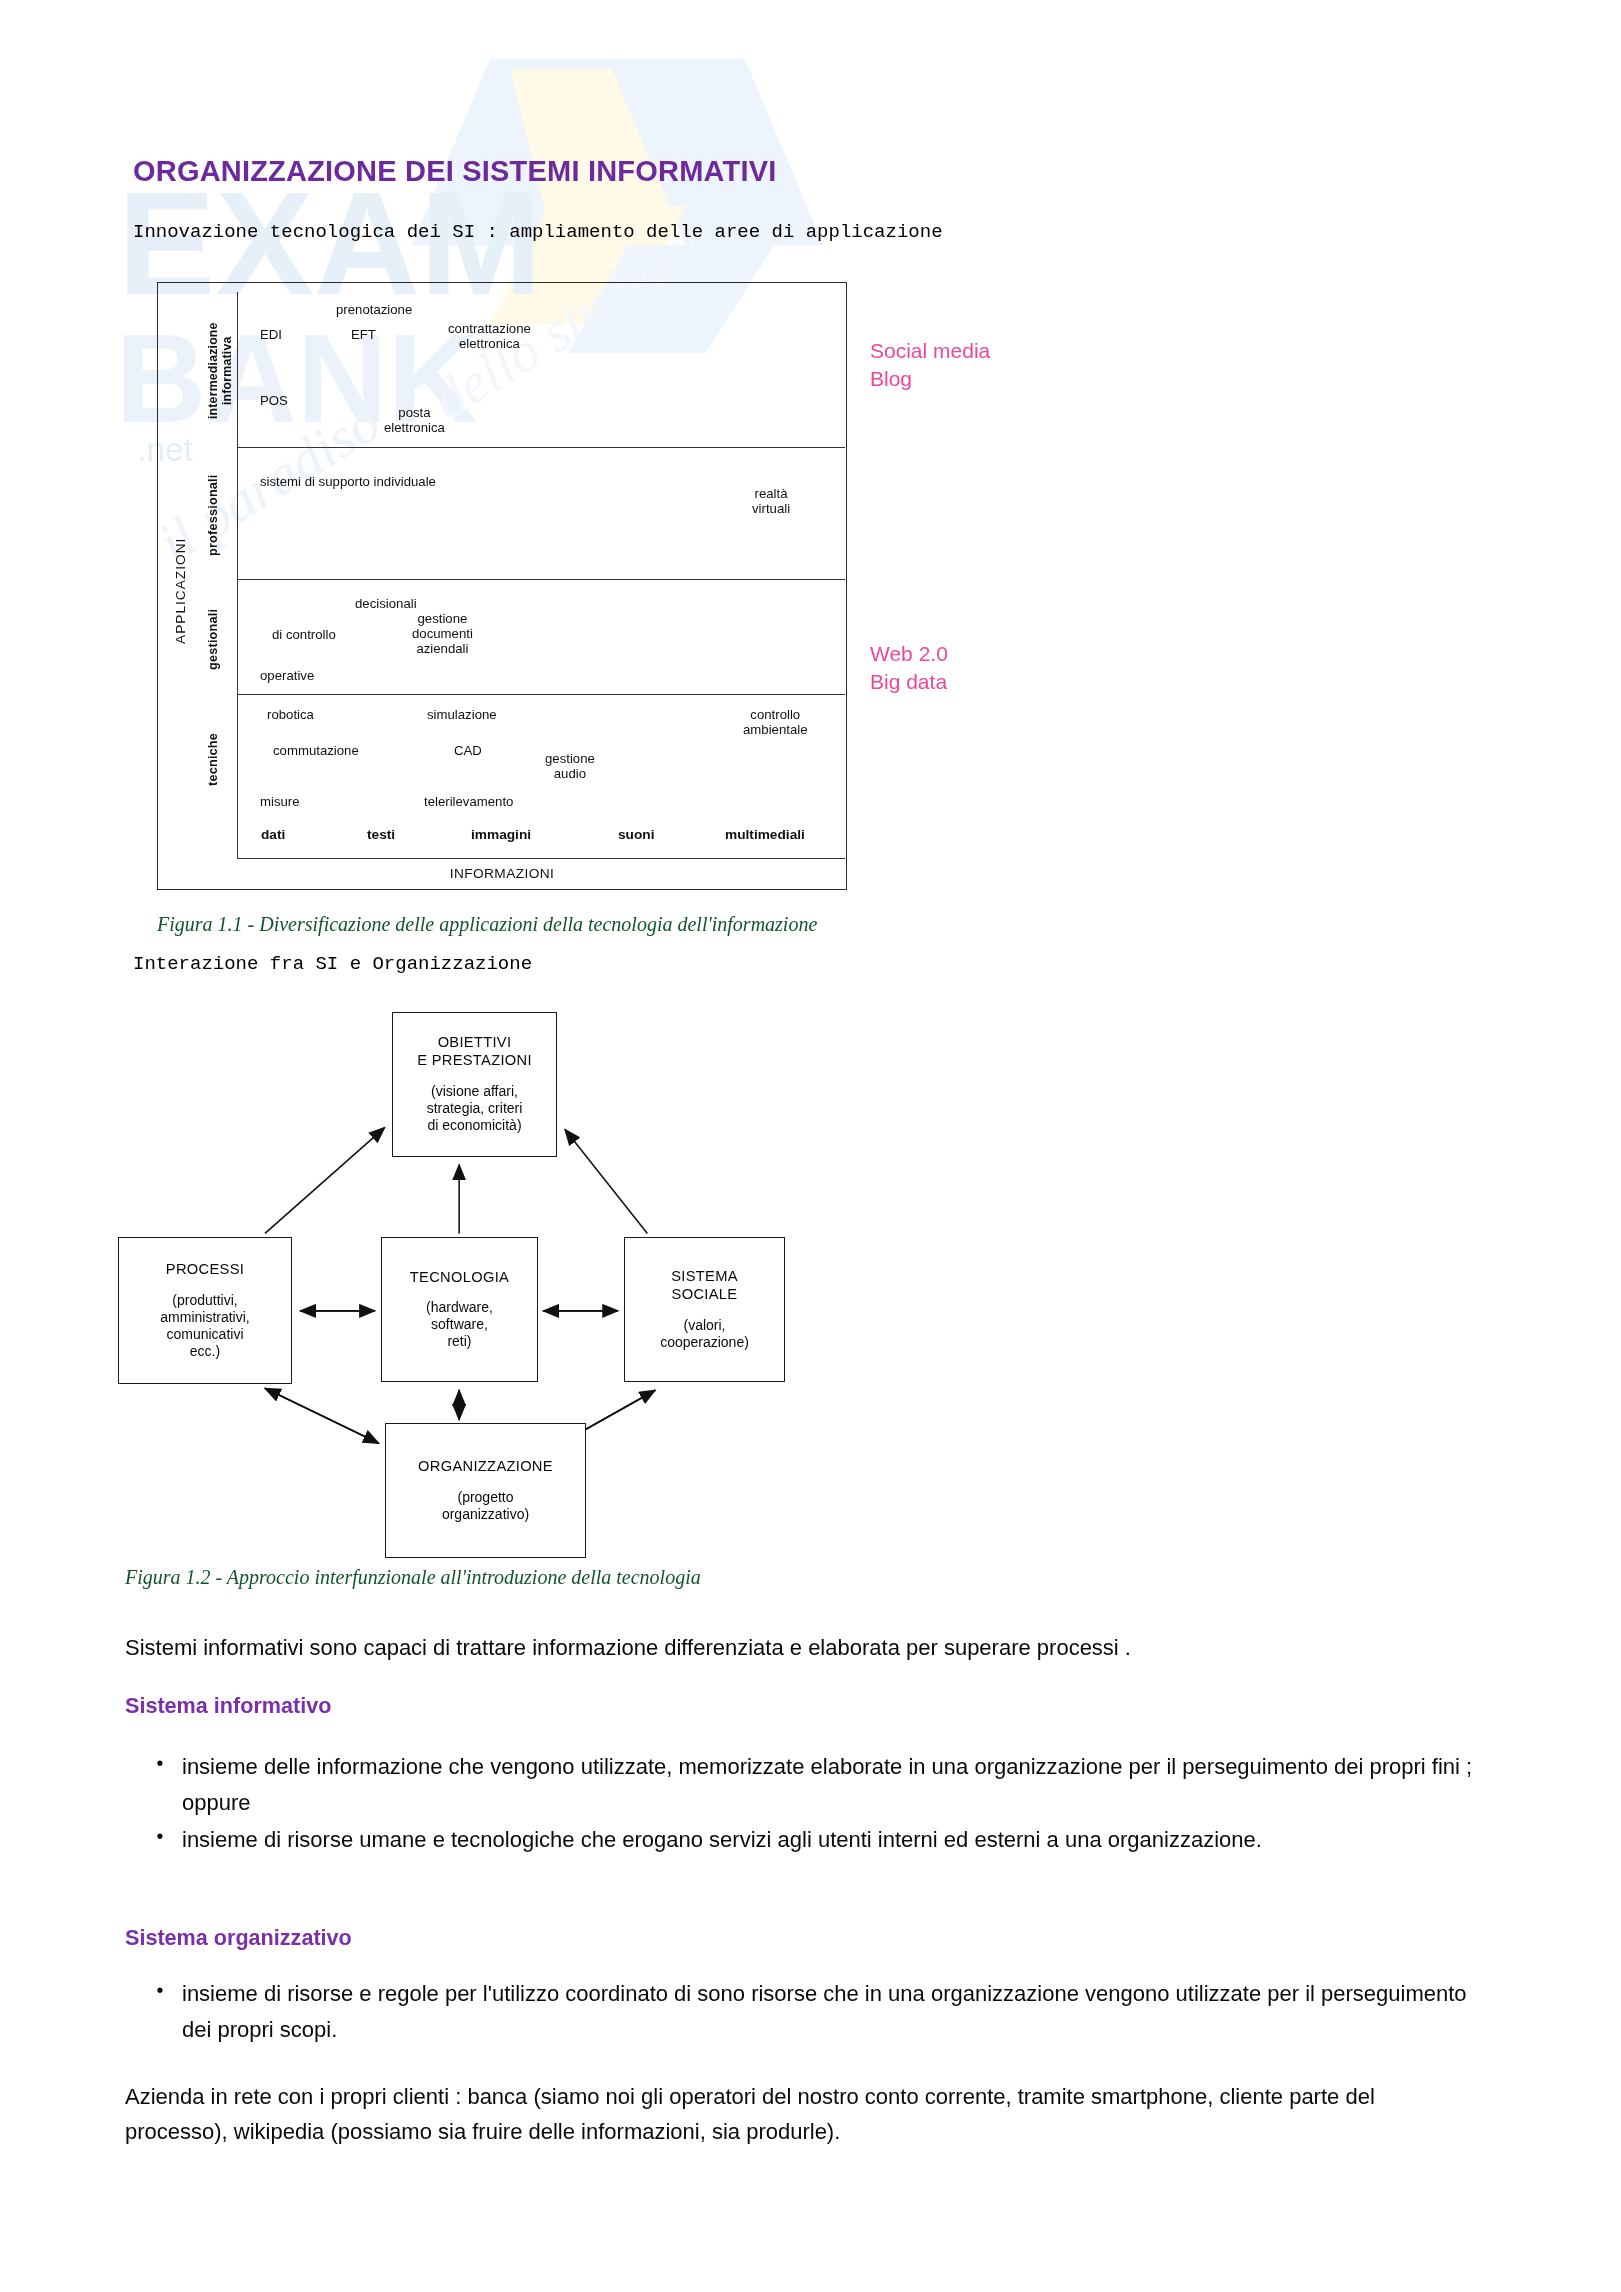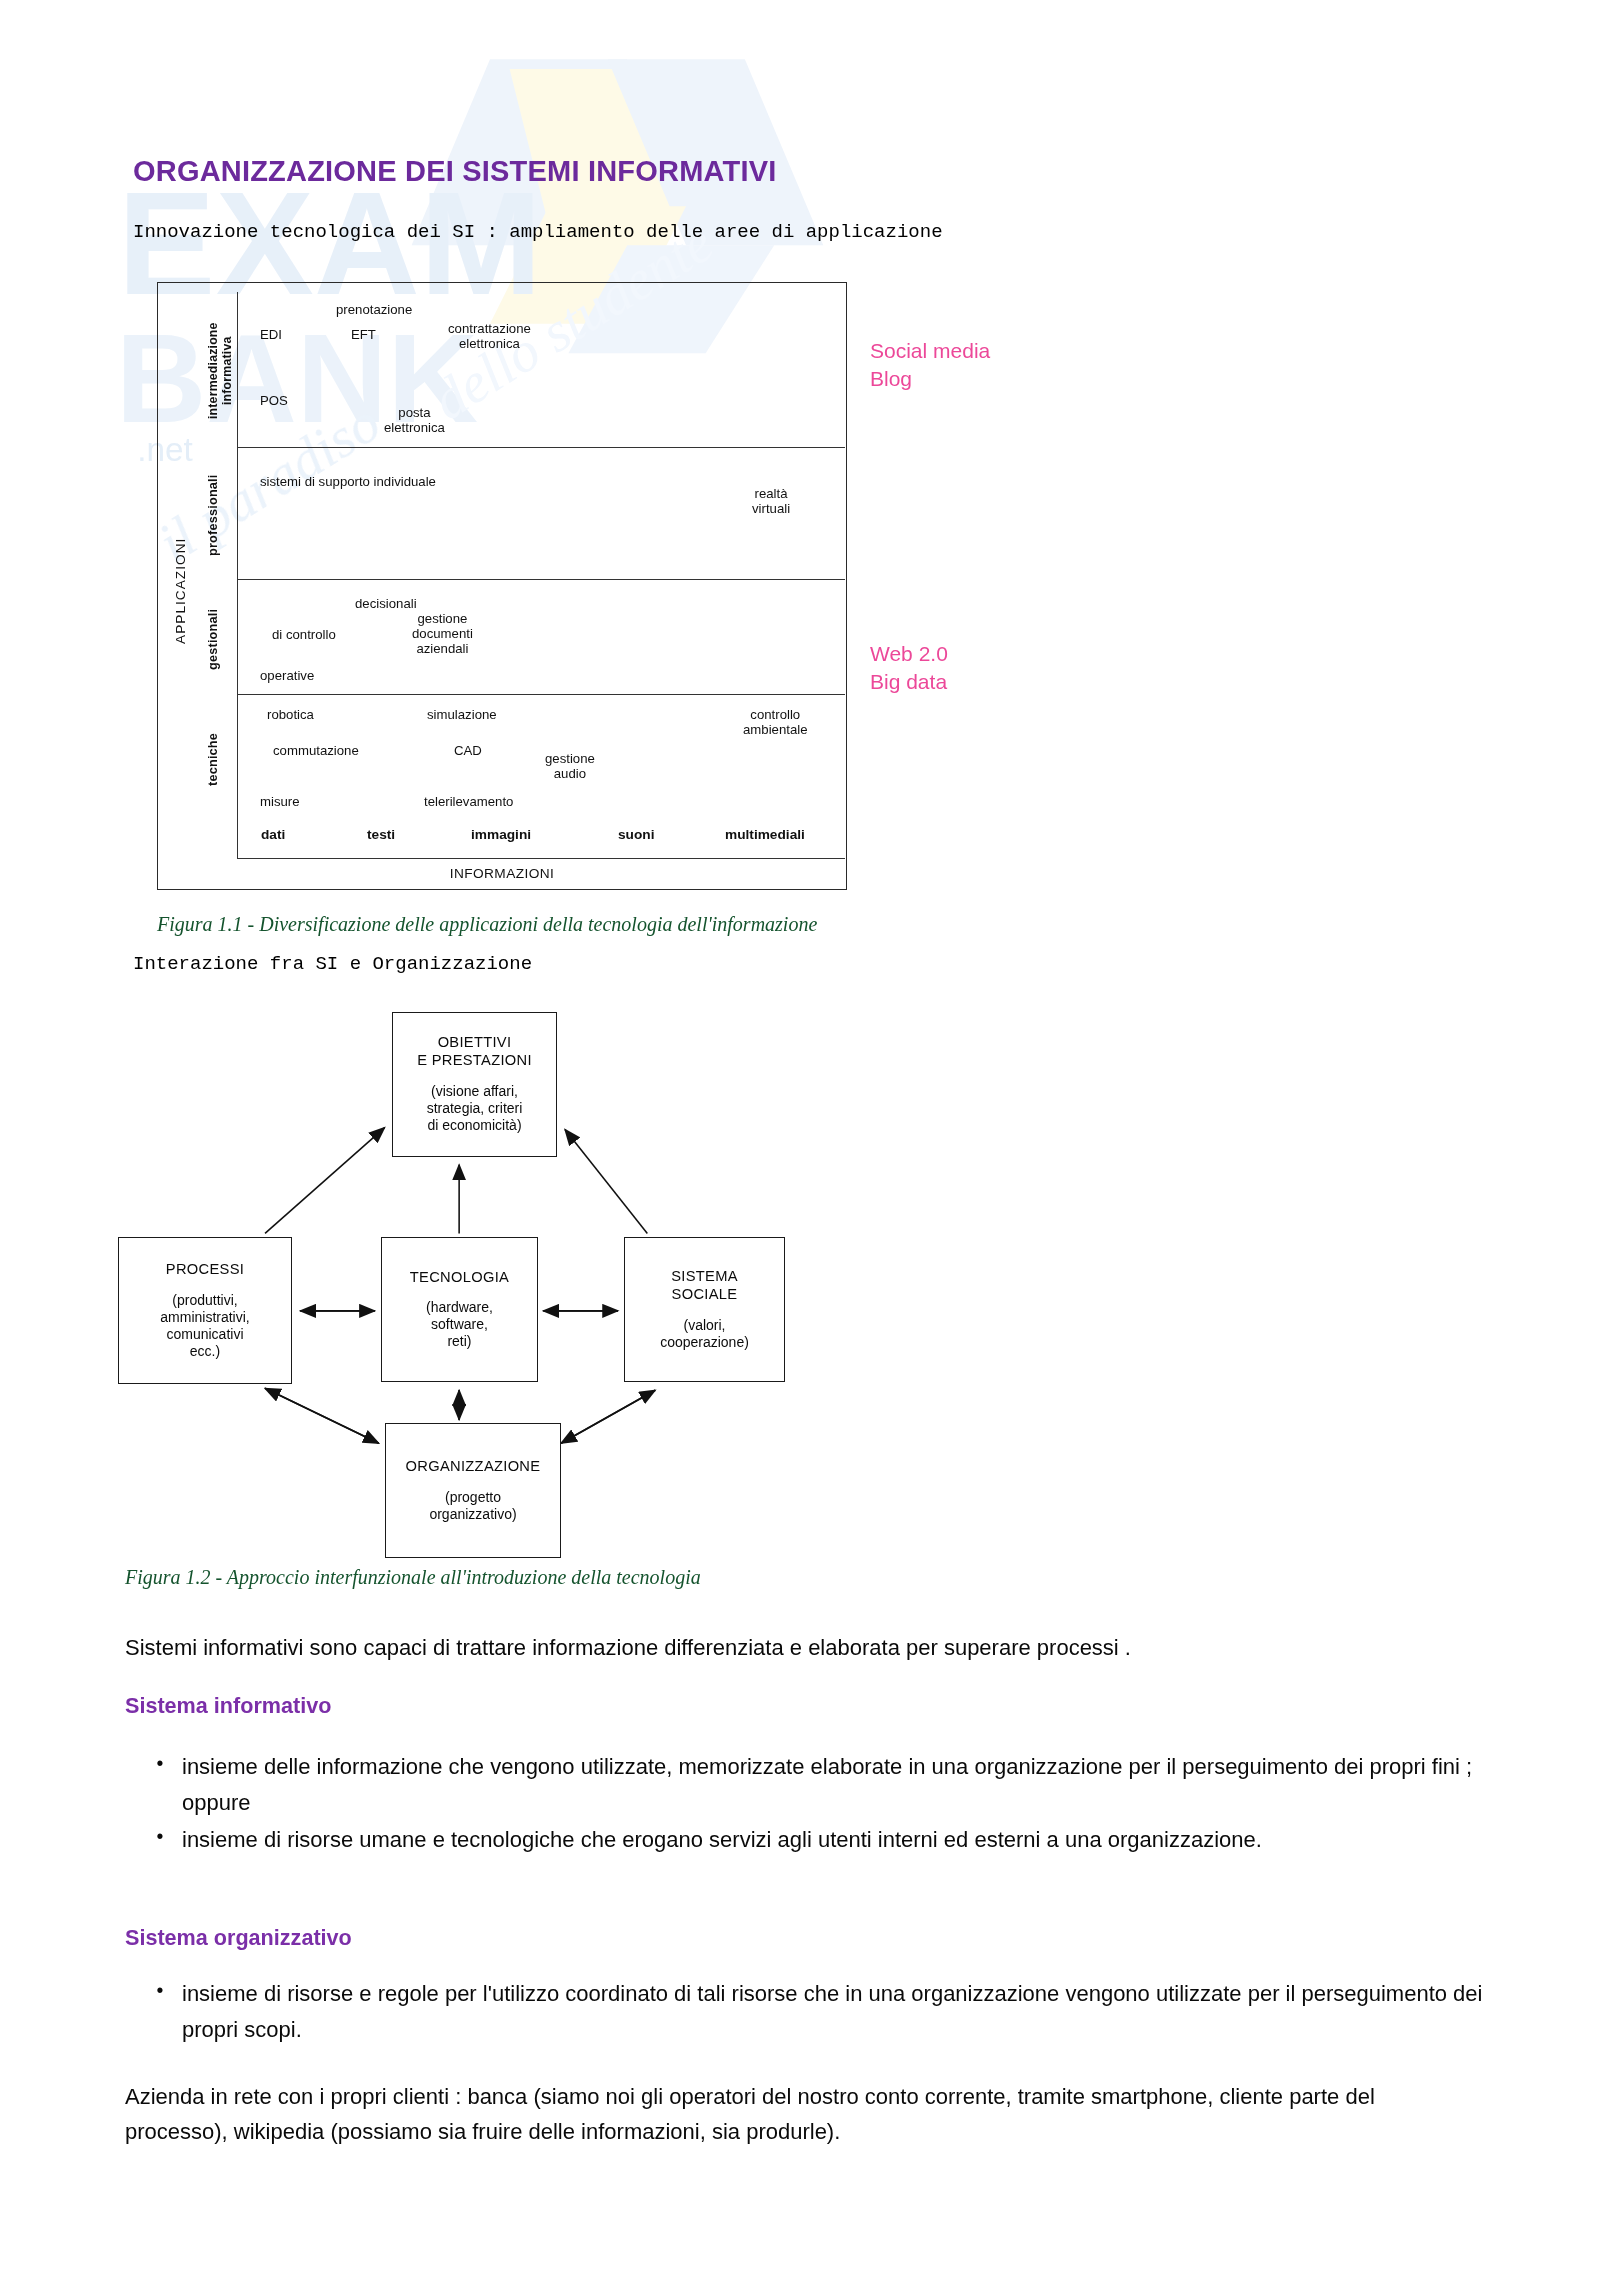--- a/index.html
+++ b/index.html
@@ -167,21 +167,21 @@
     align-items: center;
     padding: 3.9px 5.9px;
   }
   .fbox .ttl { letter-spacing: 0.3px; white-space: pre-line; }
   .fbox .sub { margin-top: 12.7px; white-space: pre-line; font-size: 14px; }
 
   #box-obiettivi   { left: 274px; top: 11.8px;  width: 165px; height: 145px; }
   #box-processi    { left: 0px;   top: 237px; width: 174px; height: 147px; }
   #box-tecnologia  { left: 263px; top: 237px; width: 157px; height: 145px; }
   #box-sistema     { left: 506px; top: 237px; width: 161px; height: 145px; }
-  #box-organizz    { left: 267px; top: 423px; width: 176px; height: 135px; }
+  #box-organizz    { left: 267px; top: 423px; width: 201px; height: 135px; }
 
   
   .body-text {
     position: absolute;
     font-size: 22px;
     color: #0a0a0a;
     line-height: 1.6;
   }
   #para-intro { left: 125px; top: 1630px; width: 1372px; }
   #para-azienda { left: 125px; top: 2079px; width: 1353px; }
@@ -389,19 +389,19 @@
   <div class="body-text" id="para-intro">Sistemi informativi sono capaci di trattare informazione differenziata e elaborata per superare processi .</div>
 
   <div class="lead-heading" id="h-sistema-informativo">Sistema informativo</div>
   <ul class="bullets" id="list-informativo">
     <li>insieme delle informazione che vengono utilizzate, memorizzate elaborate in una organizzazione per il perseguimento dei propri fini ; oppure</li>
     <li>insieme di risorse umane e tecnologiche che erogano servizi agli utenti interni ed esterni a una organizzazione.</li>
   </ul>
 
   <div class="lead-heading" id="h-sistema-organizzativo">Sistema organizzativo</div>
   <ul class="bullets" id="list-organizzativo">
-    <li>insieme di risorse e regole per l'utilizzo coordinato di tali risorse che in una organizzazione vengono utilizzate per il perseguimento dei propri scopi.</li>
+    <li>insieme di risorse e regole per l'utilizzo coordinato di sono risorse che in una organizzazione vengono utilizzate per il perseguimento dei propri scopi.</li>
   </ul>
 
   <div class="body-text" id="para-azienda">Azienda in rete con i propri clienti : banca (siamo noi gli operatori del nostro conto corrente, tramite smartphone, cliente parte del processo), wikipedia (possiamo sia fruire delle informazioni, sia produrle).</div>
 
 </div>
 
 
 </body></html>

